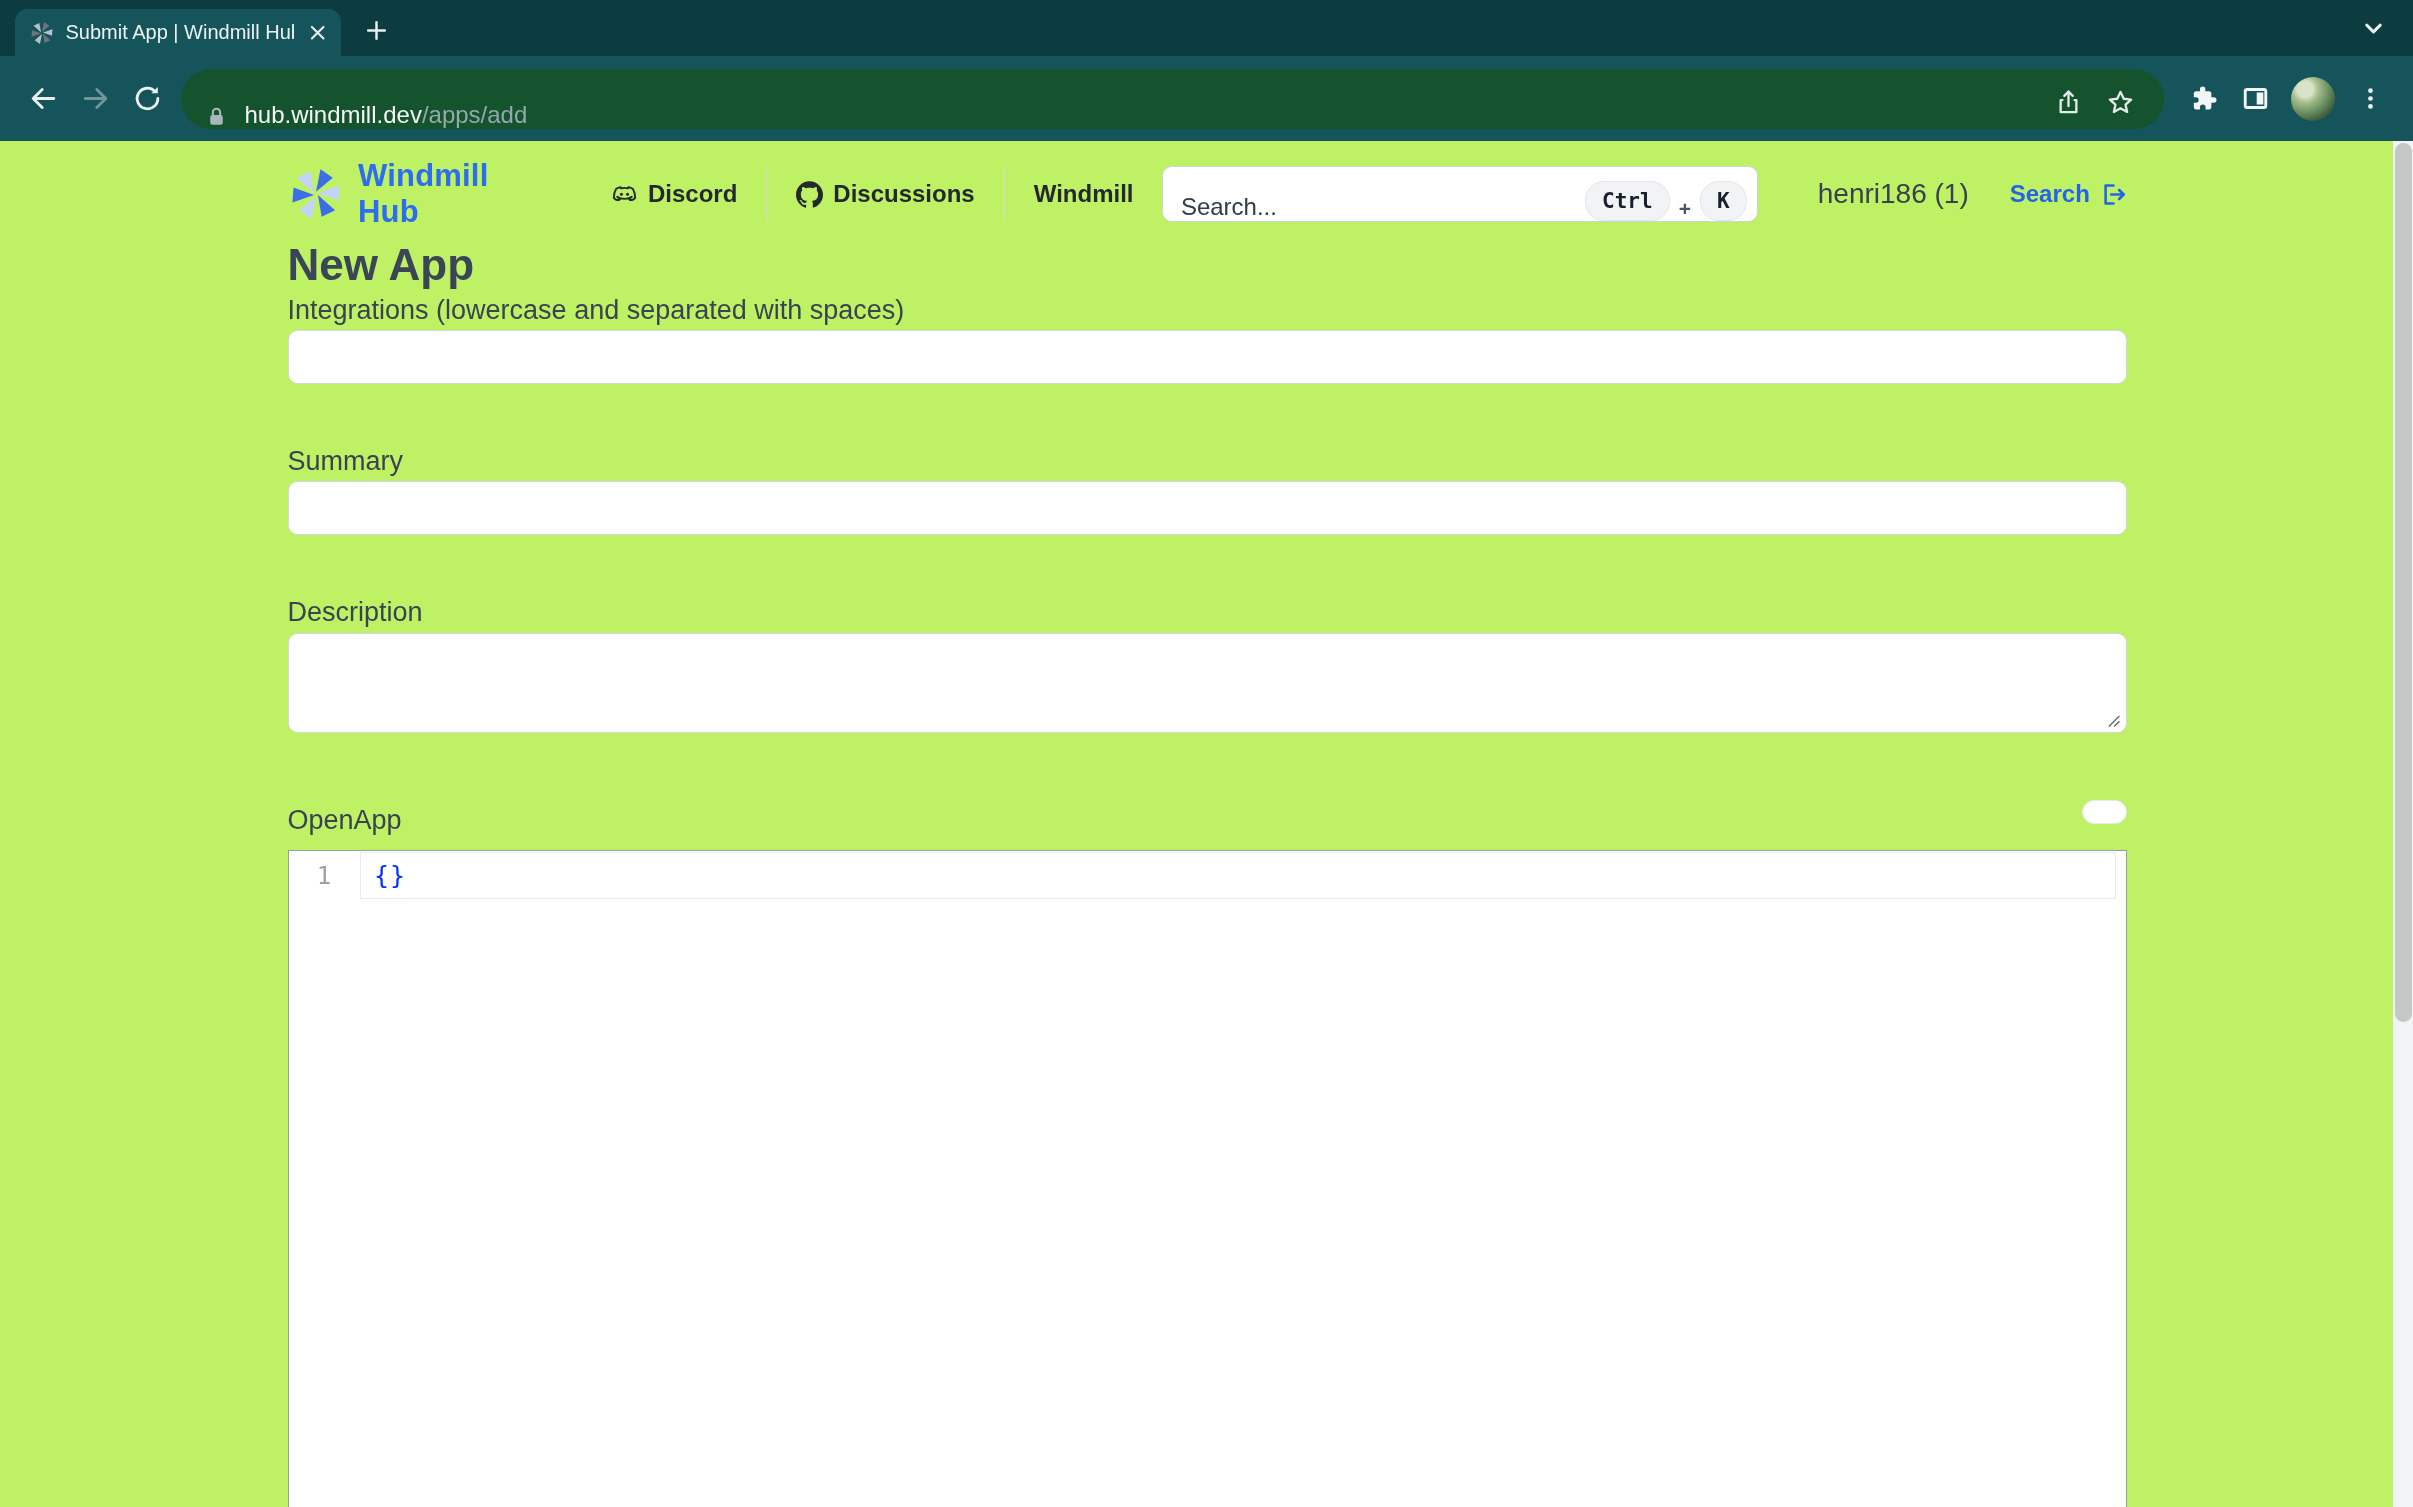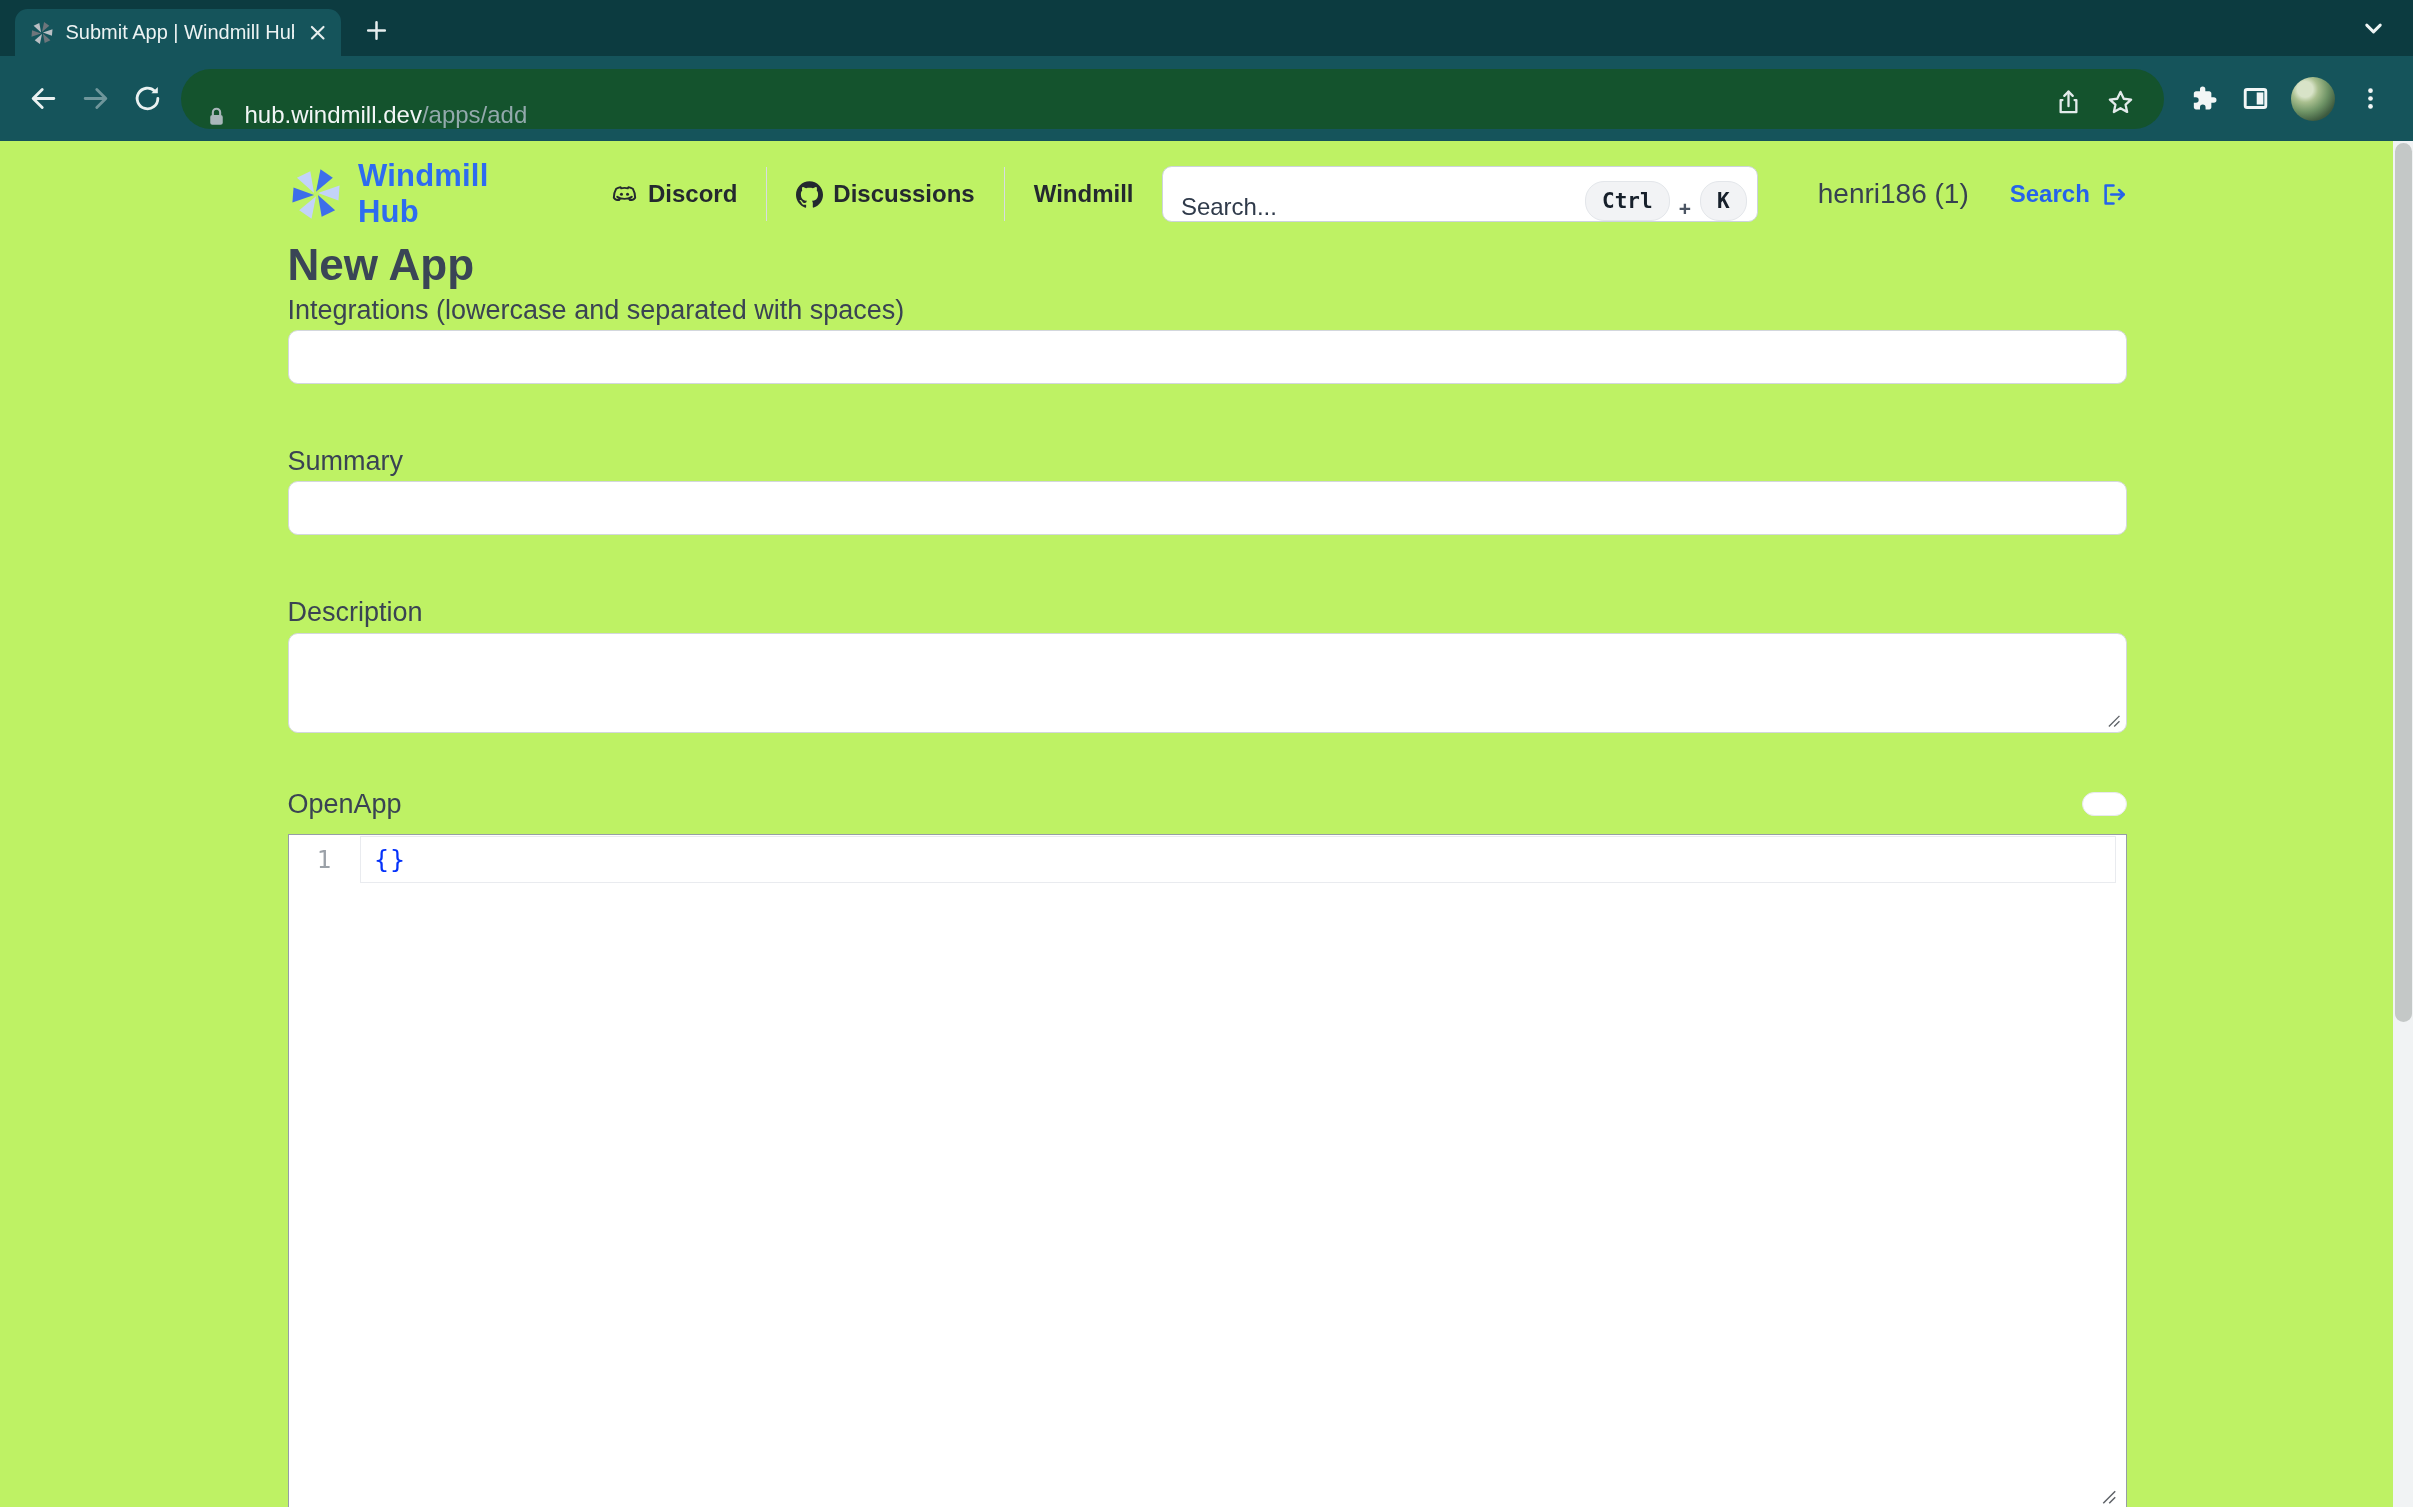--- a/index.html
+++ b/index.html
@@ -249,21 +249,21 @@
     <div class="textarea-wrap">
       <textarea class="text-area" style=""></textarea>
       <span class="grip">
         <svg width="15.4" height="15.4" viewBox="0 0 16 16">
             <path d="M3 14L14 3M8.5 14L14 8.5" stroke="#5f6368" stroke-width="1.4"></path>
           </svg>
       </span>
     </div>
 
     <div class="openapp-row">
-      <div class="field-label" style="margin-top:0">OpenApp</div>
+      <div class="field-label" style="margin-top:16px">OpenApp</div>
       <div class="toggle"></div>
     </div>
 
     <div class="editor">
       <div class="editor-line">
         <div class="gutter">1</div>
         <div class="current-line">
           <span class="code-token">{}</span>
         </div>
       </div>

